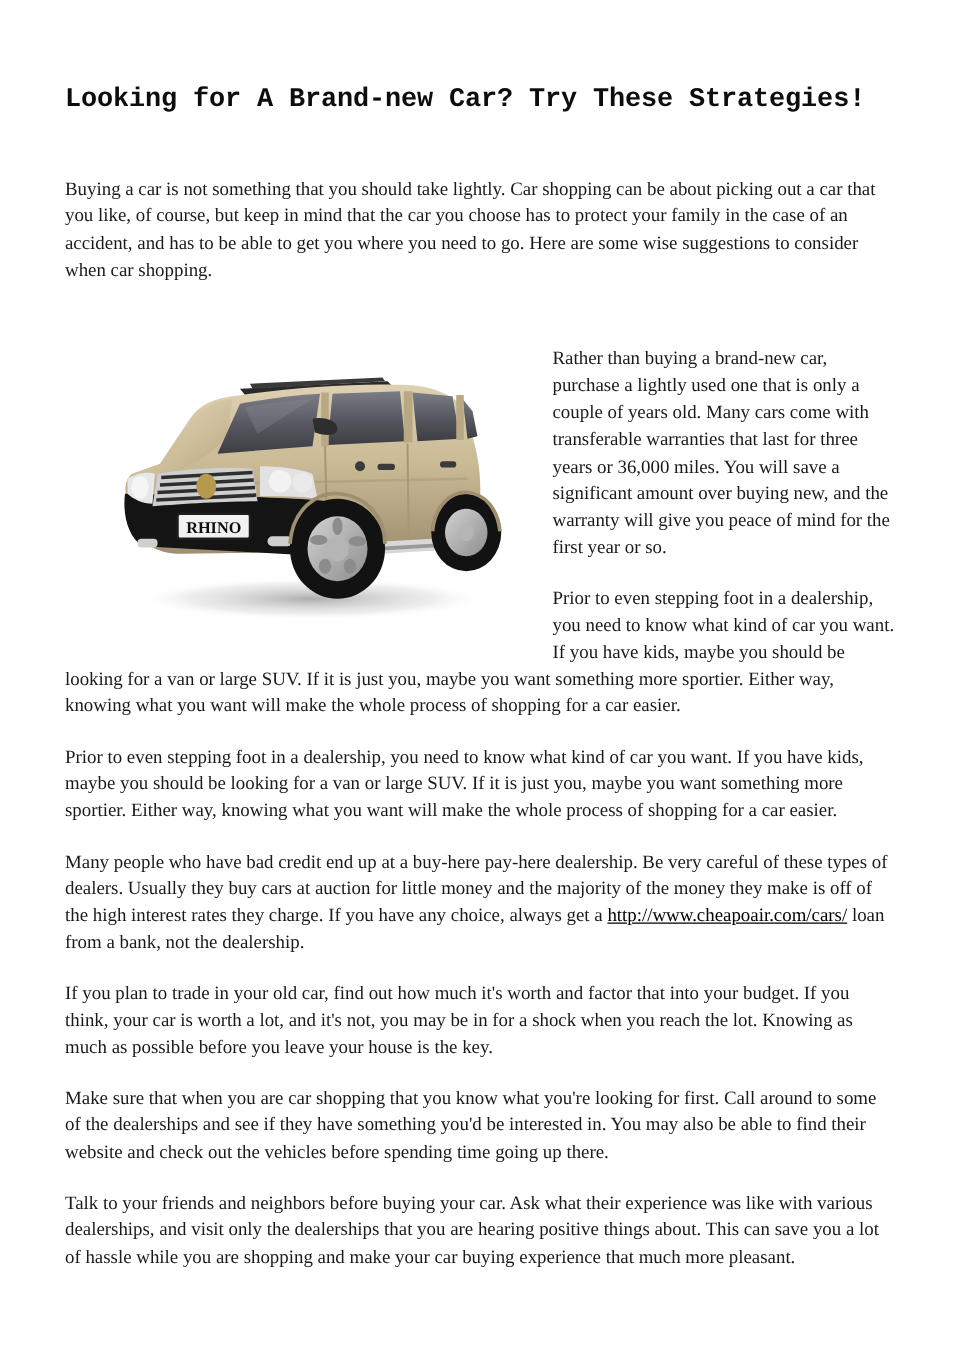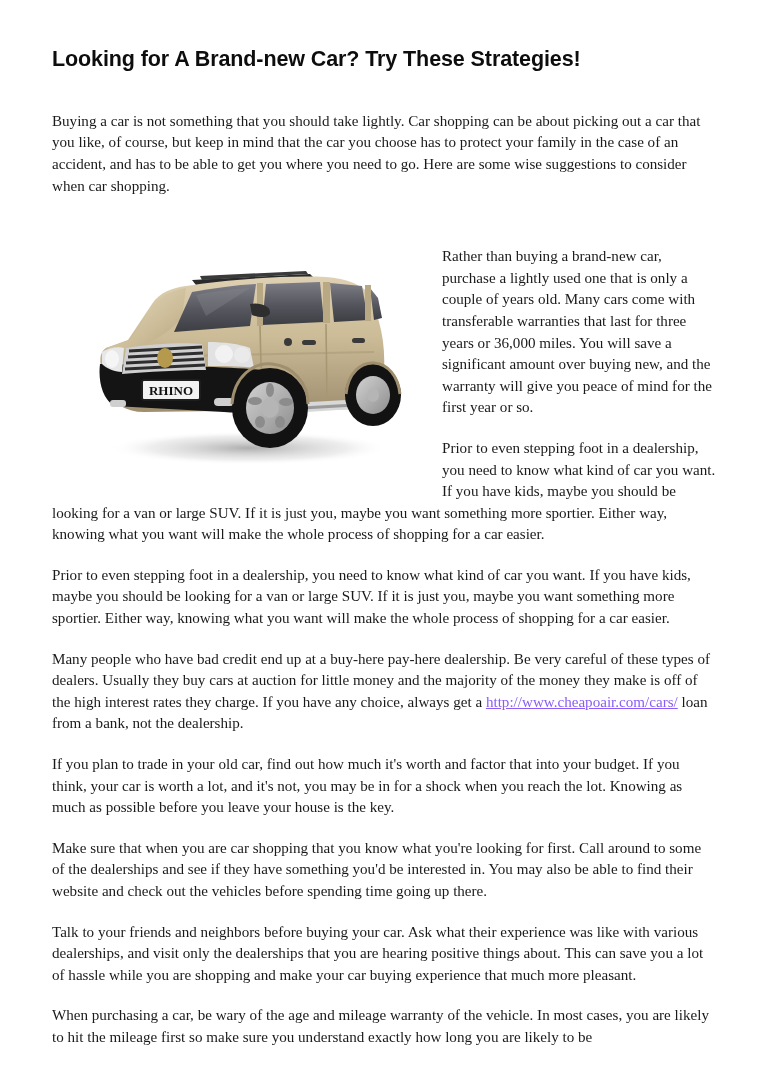--- a/index.html
+++ b/index.html
@@ -24,27 +24,27 @@
     position: absolute;
     left: 52px;
     top: 0;
     width: 664px;
   }
   .doc-title {
     font-size: 21.5px;
     font-weight: bold;
     line-height: 1.2;
     margin: 0;
-    padding-top: 47px;
+    padding-top: 68px;
     letter-spacing: -0.1px;
     color: #0d0d0d;
-    font-family: Liberation Sans, sans-serif;
+    font-family: Liberation Mono, monospace;
   }
   .body-block {
-    margin-top: 38px;
+    margin-top: 48px;
   }
   p.para {
     font-size: 15.1px;
     line-height: 21.6px;
     margin: 0 0 19px 0;
     color: #1a1a1a;
     text-align: left;
   }
   p.para:last-child {
     margin-bottom: 0;
@@ -59,21 +59,21 @@
     height: 228px;
     margin: 6px 30px 4px 22px;
     position: relative;
   }
   .car-svg {
     display: block;
     width: 100%;
     height: 100%;
   }
   a.inline-link {
-    color: #8b5cf6;
+    color: #000000;
   }
   .clear { clear: both; }
 </style>
 </head>
 <body>
 
 <div class="page">
   <div class="content">
 
     <h1 class="doc-title">Looking for A Brand-new Car? Try These Strategies!</h1>
@@ -216,17 +216,16 @@
       <p class="para">Prior to even stepping foot in a dealership, you need to know what kind of car you want. If you have kids, maybe you should be looking for a van or large SUV. If it is just you, maybe you want something more sportier. Either way, knowing what you want will make the whole process of shopping for a car easier.</p>
 
       <p class="para"><span>Many people who have bad credit end up at a buy-here pay-here dealership. Be very careful of these types of dealers. Usually they buy cars at auction for little money and the majority of the money they make is off of the high interest rates they charge. If you have any choice, always get a </span><a class="inline-link" href="#">http://www.cheapoair.com/cars/</a><span> loan from a bank, not the dealership.</span></p>
 
       <p class="para">If you plan to trade in your old car, find out how much it's worth and factor that into your budget. If you think, your car is worth a lot, and it's not, you may be in for a shock when you reach the lot. Knowing as much as possible before you leave your house is the key.</p>
 
       <p class="para">Make sure that when you are car shopping that you know what you're looking for first. Call around to some of the dealerships and see if they have something you'd be interested in. You may also be able to find their website and check out the vehicles before spending time going up there.</p>
 
       <p class="para">Talk to your friends and neighbors before buying your car. Ask what their experience was like with various dealerships, and visit only the dealerships that you are hearing positive things about. This can save you a lot of hassle while you are shopping and make your car buying experience that much more pleasant.</p>
 
-      <p class="para">When purchasing a car, be wary of the age and mileage warranty of the vehicle. In most cases, you are likely to hit the mileage first so make sure you understand exactly how long you are likely to be</p>
 
     </div>
   </div>
 </div>
 
 </body></html>

